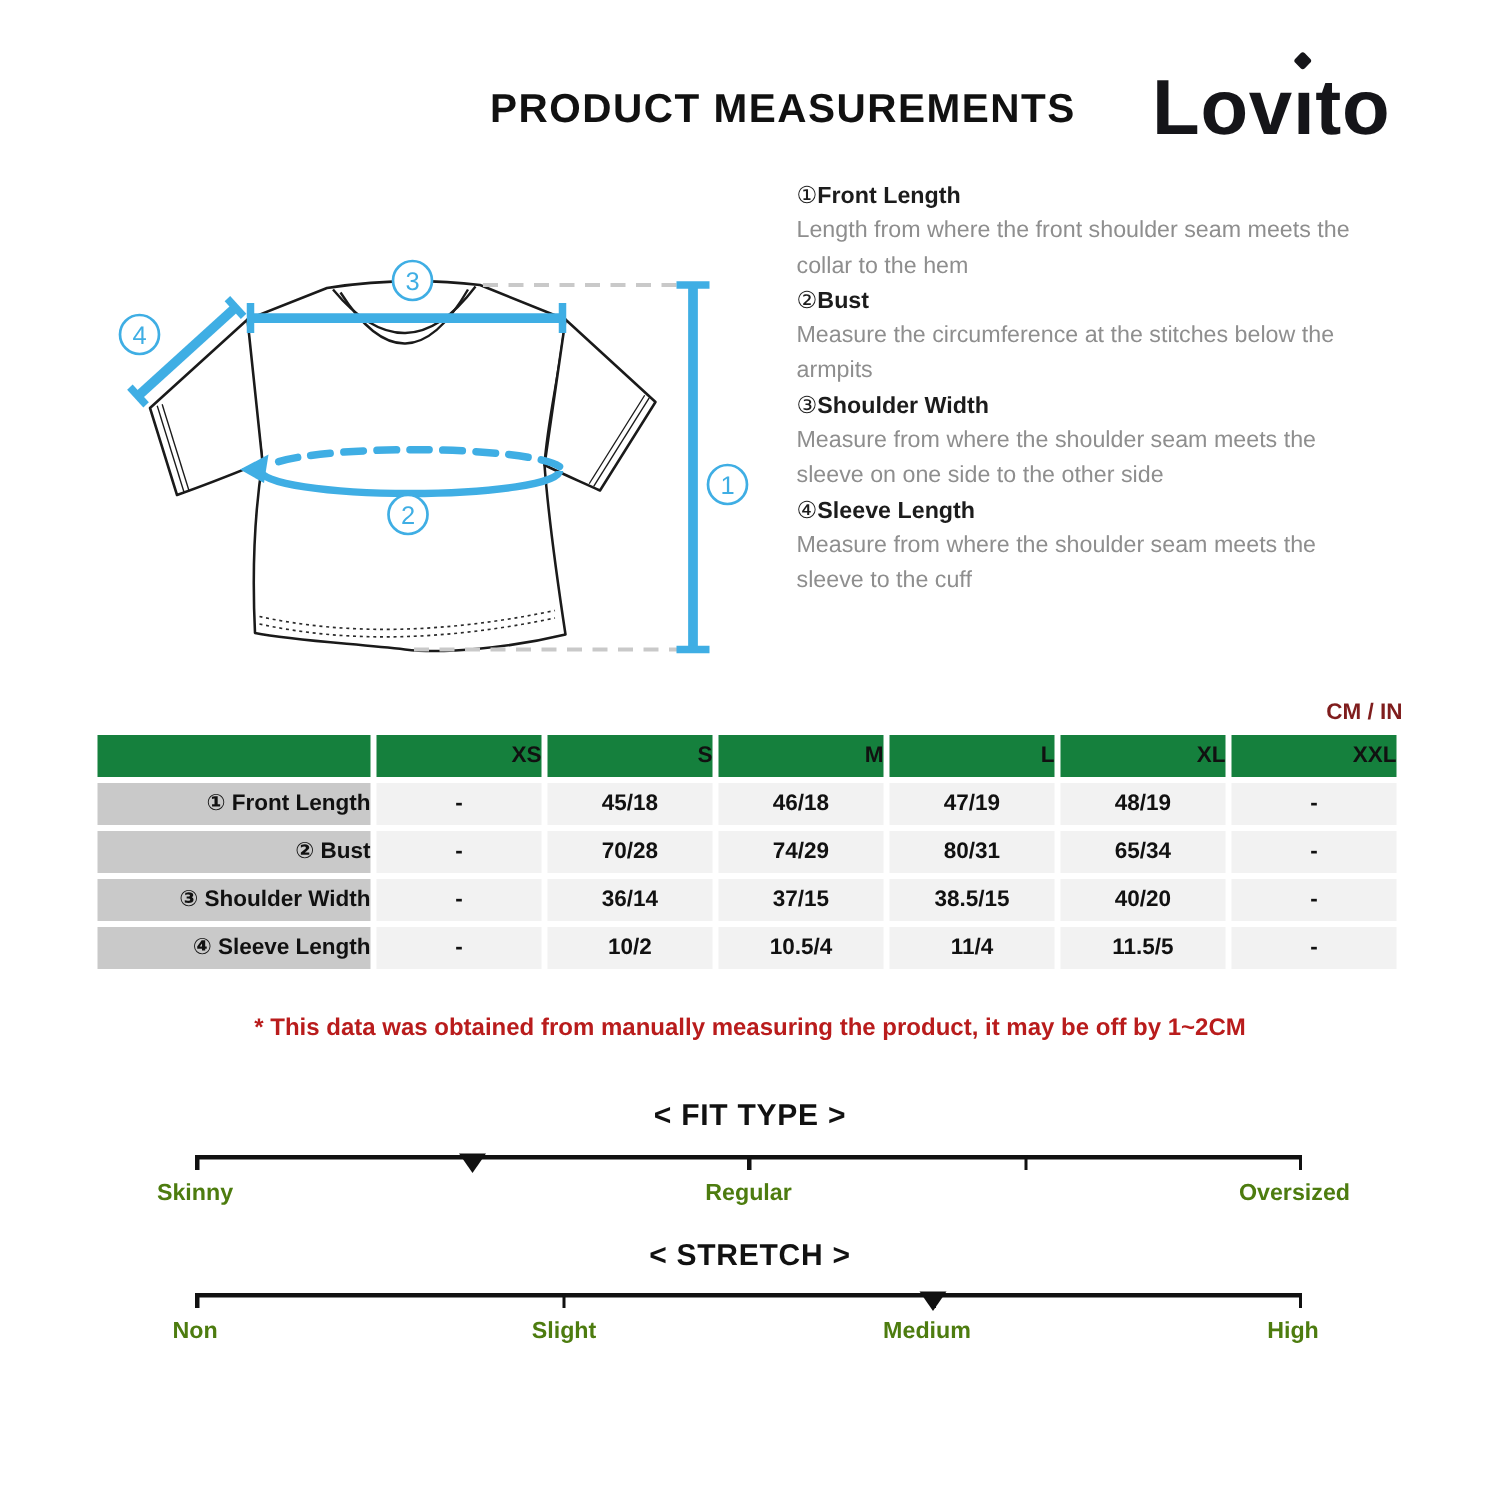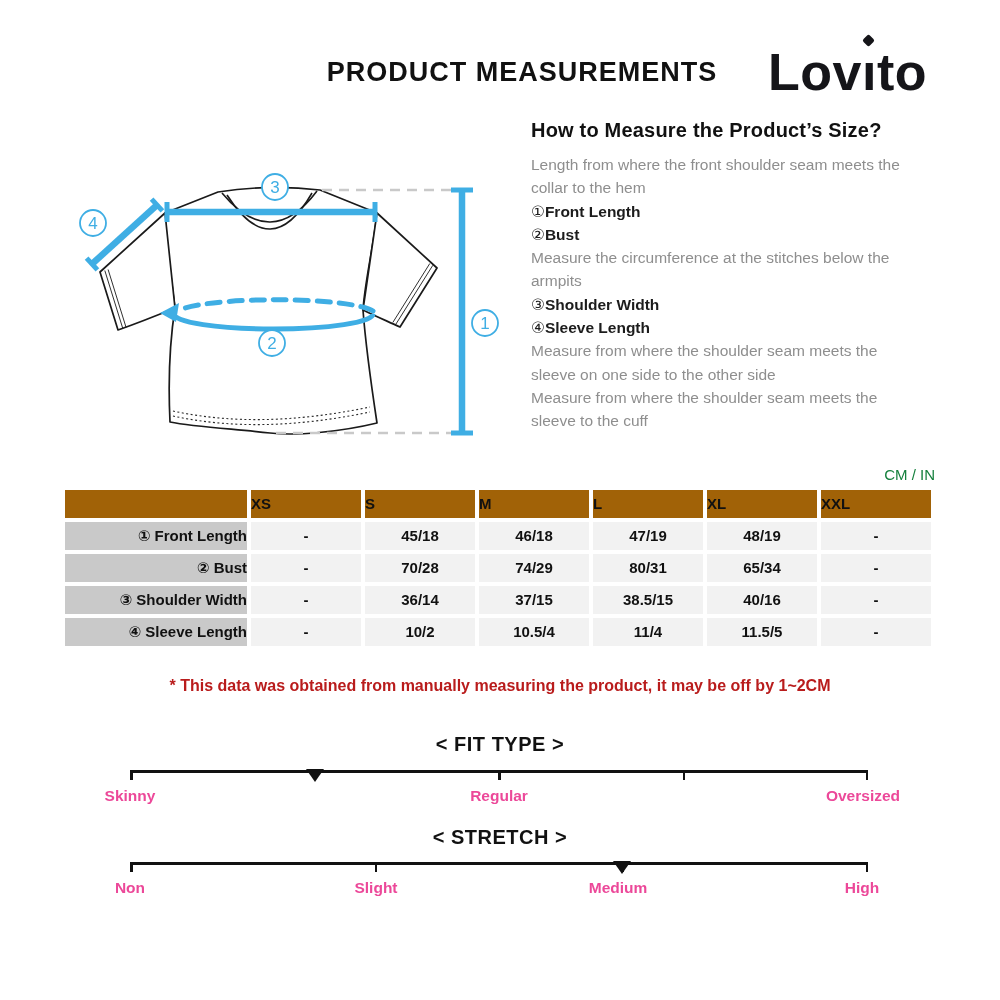--- a/index.html
+++ b/index.html
@@ -25,28 +25,28 @@
   .diagram { position:absolute; left:60px; top:130px; width:460px; height:330px; }
 
   .howto { position:absolute; left:531px; top:119px; width:378px; }
   .howto h2 { font-size:20px; font-weight:700; color:#111; margin-bottom:11px; letter-spacing:0.2px; }
   .howto .line { font-size:15.5px; line-height:23.3px; }
   .mi-label { color:#1c1c1c; }
   .mi-label .num { font-weight:400; }
   .mi-label .txt { font-weight:700; }
   .mi-desc { color:#8e8e8e; font-weight:400; }
 
-  .unit-label { position:absolute; top:466px; right:65px; font-size:15px; font-weight:400; color:#15803d; }
+  .unit-label { position:absolute; top:466px; right:65px; font-size:15px; font-weight:700; color:#7f1d1d; }
 
   .size-table {
     position:absolute; left:65px; top:490px; width:866px;
     display:grid; grid-template-columns:182px repeat(6,1fr); gap:4px;
   }
   .size-table > div { height:28px; line-height:28px; font-size:15px; }
-  .size-table .th { background:#a16207; font-weight:700; text-align:left; }
+  .size-table .th { background:#15803d; font-weight:700; text-align:right; }
   .size-table .rl { background:#c9c9c9; font-weight:700; text-align:right; padding-left:10px; }
   .size-table .td { background:#f2f2f2; font-weight:700; text-align:center; }
 
   .footnote {
     position:absolute; left:0; right:0; top:677px; text-align:center;
     font-size:16px; font-weight:700; color:#b91c1c;
   }
 
   .scale-heading {
     position:absolute; left:0; right:0; text-align:center;
@@ -55,21 +55,21 @@
   .slider { position:absolute; left:130px; width:738px; height:14px; }
   .slider .track { position:absolute; left:0; right:0; top:0; height:3px; background:#111; }
   .slider .tick { position:absolute; top:0; width:2.5px; height:10px; background:#111; }
   .slider .marker {
     position:absolute; top:-1px; width:0; height:0;
     border-left:9px solid transparent; border-right:9px solid transparent;
     border-top:13px solid #111;
   }
   .slider-label {
     position:absolute; transform:translateX(-50%); white-space:nowrap;
-    font-size:15.5px; font-weight:700; color:#ec4899;
+    font-size:15.5px; font-weight:700; color:#4d7c0f;
   }
 </style>
 </head>
 <body>
 
 <div class="canvas">
 
   <div class="page-title">PRODUCT MEASUREMENTS</div>
 
   <div class="brand"><span>Lov</span><span class="i-stem">ı</span><span>to</span></div>
@@ -136,28 +136,27 @@
         <text x="33" y="99">4</text>
         <circle cx="212" cy="213" r="13" fill="#ffffff" stroke="#3FAEE4" stroke-width="1.8"></circle>
         <text x="212" y="219">2</text>
         <circle cx="425" cy="193" r="13" fill="#ffffff" stroke="#3FAEE4" stroke-width="1.8"></circle>
         <text x="425" y="199">1</text>
       </g>
     </svg>
   </div>
 
   <div class="howto">
-    <h2>How to Measure the Product’s Size?</h2>
+    <div class="line mi-label"><span class="num">①</span><span class="txt">Front Length</span></div>
     <div class="line mi-desc">Length from where the front shoulder seam meets the collar to the hem</div>
-    <div class="line mi-label"><span class="num">①</span><span class="txt">Front Length</span></div>
     <div class="line mi-label"><span class="num">②</span><span class="txt">Bust</span></div>
     <div class="line mi-desc">Measure the circumference at the stitches below the armpits</div>
     <div class="line mi-label"><span class="num">③</span><span class="txt">Shoulder Width</span></div>
+    <div class="line mi-desc">Measure from where the shoulder seam meets the sleeve on one side to the other side</div>
     <div class="line mi-label"><span class="num">④</span><span class="txt">Sleeve Length</span></div>
-    <div class="line mi-desc">Measure from where the shoulder seam meets the sleeve on one side to the other side</div>
     <div class="line mi-desc">Measure from where the shoulder seam meets the sleeve to the cuff</div>
   </div>
 
   <div class="unit-label">CM / IN</div>
 
   <div class="size-table">
     <div class="th"></div>
     <div class="th">XS</div>
     <div class="th">S</div>
     <div class="th">M</div>
@@ -179,21 +178,21 @@
     <div class="td">74/29</div>
     <div class="td">80/31</div>
     <div class="td">65/34</div>
     <div class="td">-</div>
 
     <div class="rl">③ Shoulder Width</div>
     <div class="td">-</div>
     <div class="td">36/14</div>
     <div class="td">37/15</div>
     <div class="td">38.5/15</div>
-    <div class="td">40/16</div>
+    <div class="td">40/20</div>
     <div class="td">-</div>
 
     <div class="rl">④ Sleeve Length</div>
     <div class="td">-</div>
     <div class="td">10/2</div>
     <div class="td">10.5/4</div>
     <div class="td">11/4</div>
     <div class="td">11.5/5</div>
     <div class="td">-</div>
   </div>

